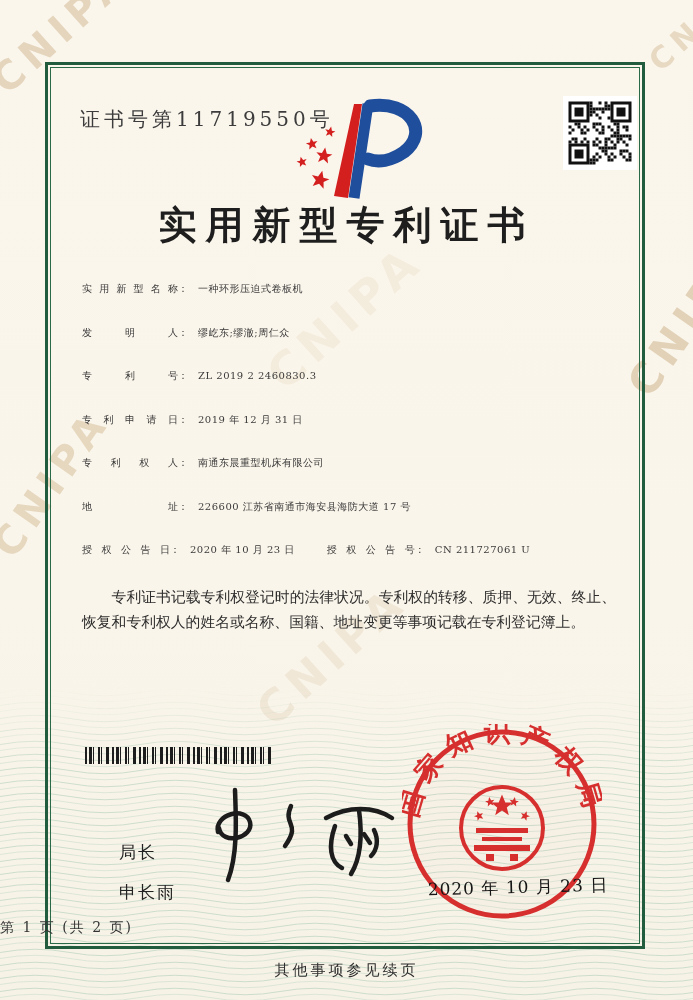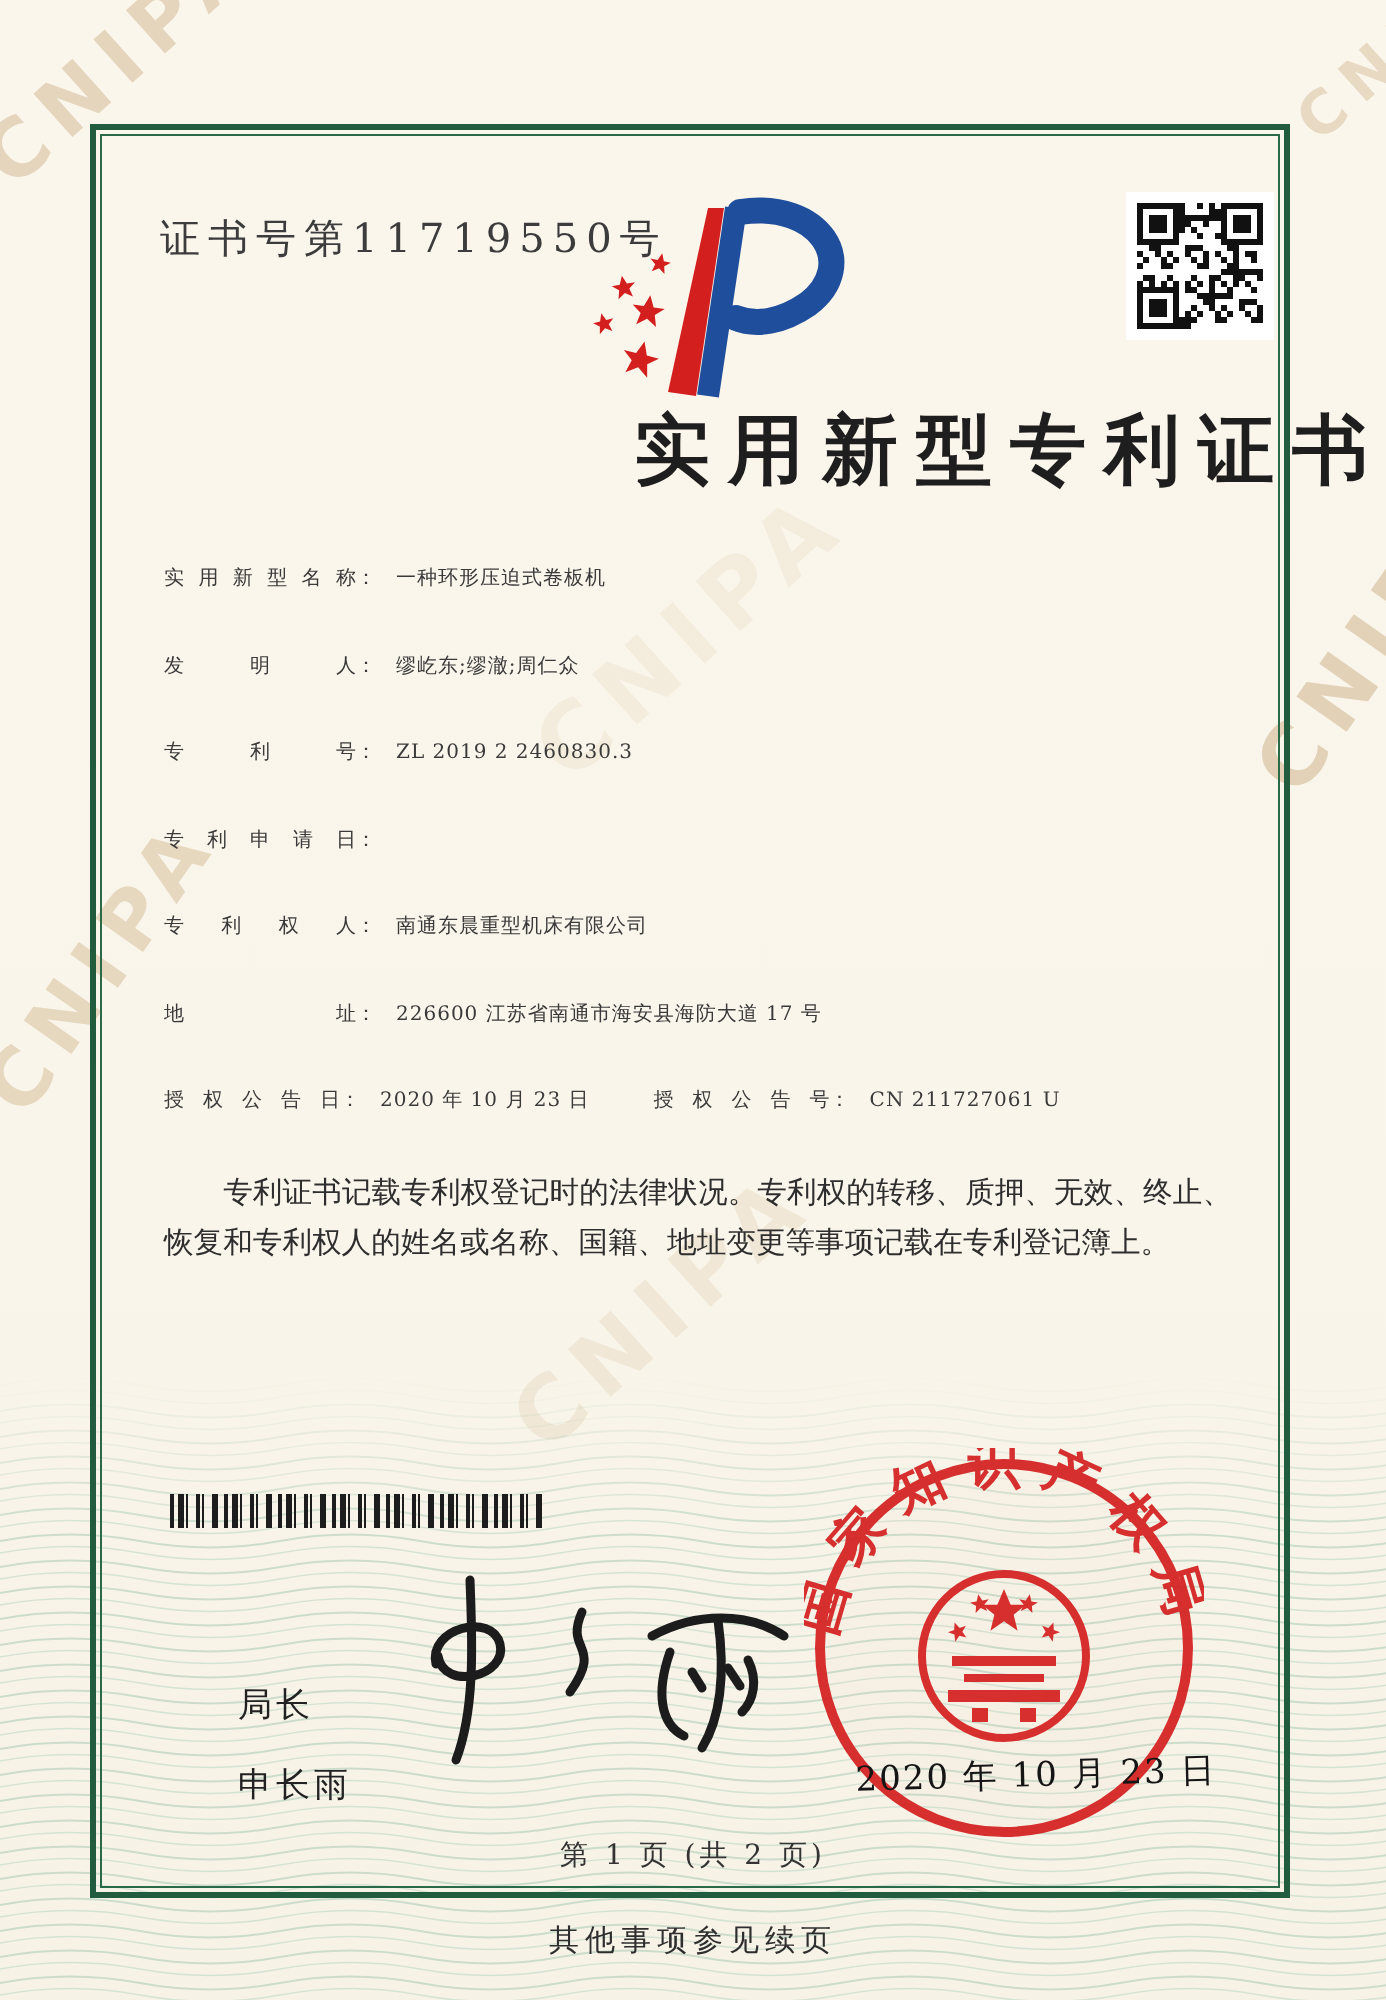--- a/index.html
+++ b/index.html
@@ -28,21 +28,21 @@
   .frame{
     position:absolute;left:45px;top:62px;width:600px;height:887px;
     border:3px solid #215c3e;z-index:2;pointer-events:none;box-sizing:border-box;
   }
   .frame-inner{position:absolute;left:2px;top:2px;right:2px;bottom:2px;border:1px solid #2a6a49;}
   
   .cert-no{position:absolute;left:80px;top:106px;z-index:3;font-size:20px;letter-spacing:4px;color:#3c3c3c;}
   .logo{position:absolute;left:278px;top:98px;width:160px;height:106px;z-index:3;}
   .qr{position:absolute;left:563px;top:96px;width:74px;height:74px;background:#fff;z-index:3;}
   .title{
-    position:absolute;left:0;top:200px;width:693px;text-align:right;z-index:3;
+    position:absolute;left:0;top:200px;width:693px;text-align:center;z-index:3;
     font-size:38px;font-weight:bold;color:#1e1e1e;letter-spacing:9px;
   }
   
   .fields{position:absolute;left:82px;top:282px;width:534px;z-index:3;font-size:10px;color:#3a3a3a;}
   .f-row{display:flex;align-items:baseline;height:29px;margin-bottom:14.5px;white-space:nowrap;}
   .f-label{display:inline-block;width:96px;text-align:justify;text-align-last:justify;}
   .f-colon{display:inline-block;margin-right:10px;}
   .f-value{letter-spacing:.5px;}
   .f-pair2{margin-left:32px;display:flex;align-items:baseline;}
   .f-label.s2{width:88px;}
@@ -59,21 +59,21 @@
       #1d1d1d 16px 17px,transparent 17px 21px,#1d1d1d 21px 24px,transparent 24px 27px);
   }
   .signer{position:absolute;left:85px;top:841px;z-index:3;font-size:17px;color:#222;letter-spacing:2px;margin-left:34px;}
   .signer .line2{margin-top:17px;}
   .sig-script{position:absolute;left:188px;top:778px;width:215px;height:112px;z-index:3;}
   .seal{position:absolute;left:402px;top:724px;width:200px;height:200px;z-index:4;opacity:.93;}
   .seal-date{
     position:absolute;left:418px;top:876px;width:200px;z-index:5;text-align:center;
     font-size:17px;letter-spacing:1px;color:#151515;transform:rotate(-1.5deg);
   }
-  .page-num{position:absolute;left:0;top:919px;width:693px;text-align:center;z-index:3;
+  .page-num{position:absolute;left:0;top:919px;width:693px;text-align:left;z-index:3;
     font-size:14px;letter-spacing:2px;color:#333;}
   .cont-note{position:absolute;left:0;top:961px;width:693px;text-align:center;z-index:3;
     font-size:15px;letter-spacing:3px;color:#2e2e2e;}
 </style>
 </head>
 <body>
 
 <div class="page">
 
   <svg class="waves" width="693" height="314" xmlns="http://www.w3.org/2000/svg">
@@ -271,20 +271,21 @@
       <span class="f-value">缪屹东;缪澈;周仁众</span>
     </div>
     <div class="f-row">
       <span class="f-label">专利号</span>
         <span class="f-colon">：</span>
       <span class="f-value">ZL 2019 2 2460830.3</span>
     </div>
     <div class="f-row">
       <span class="f-label">专利申请日</span>
         <span class="f-colon">：</span>
+      <span class="f-value">2019 年 12 月 31 日</span>
     </div>
     <div class="f-row">
       <span class="f-label">专利权人</span>
         <span class="f-colon">：</span>
       <span class="f-value">南通东晨重型机床有限公司</span>
     </div>
     <div class="f-row">
       <span class="f-label">地址</span>
         <span class="f-colon">：</span>
       <span class="f-value">226600 江苏省南通市海安县海防大道 17 号</span>

